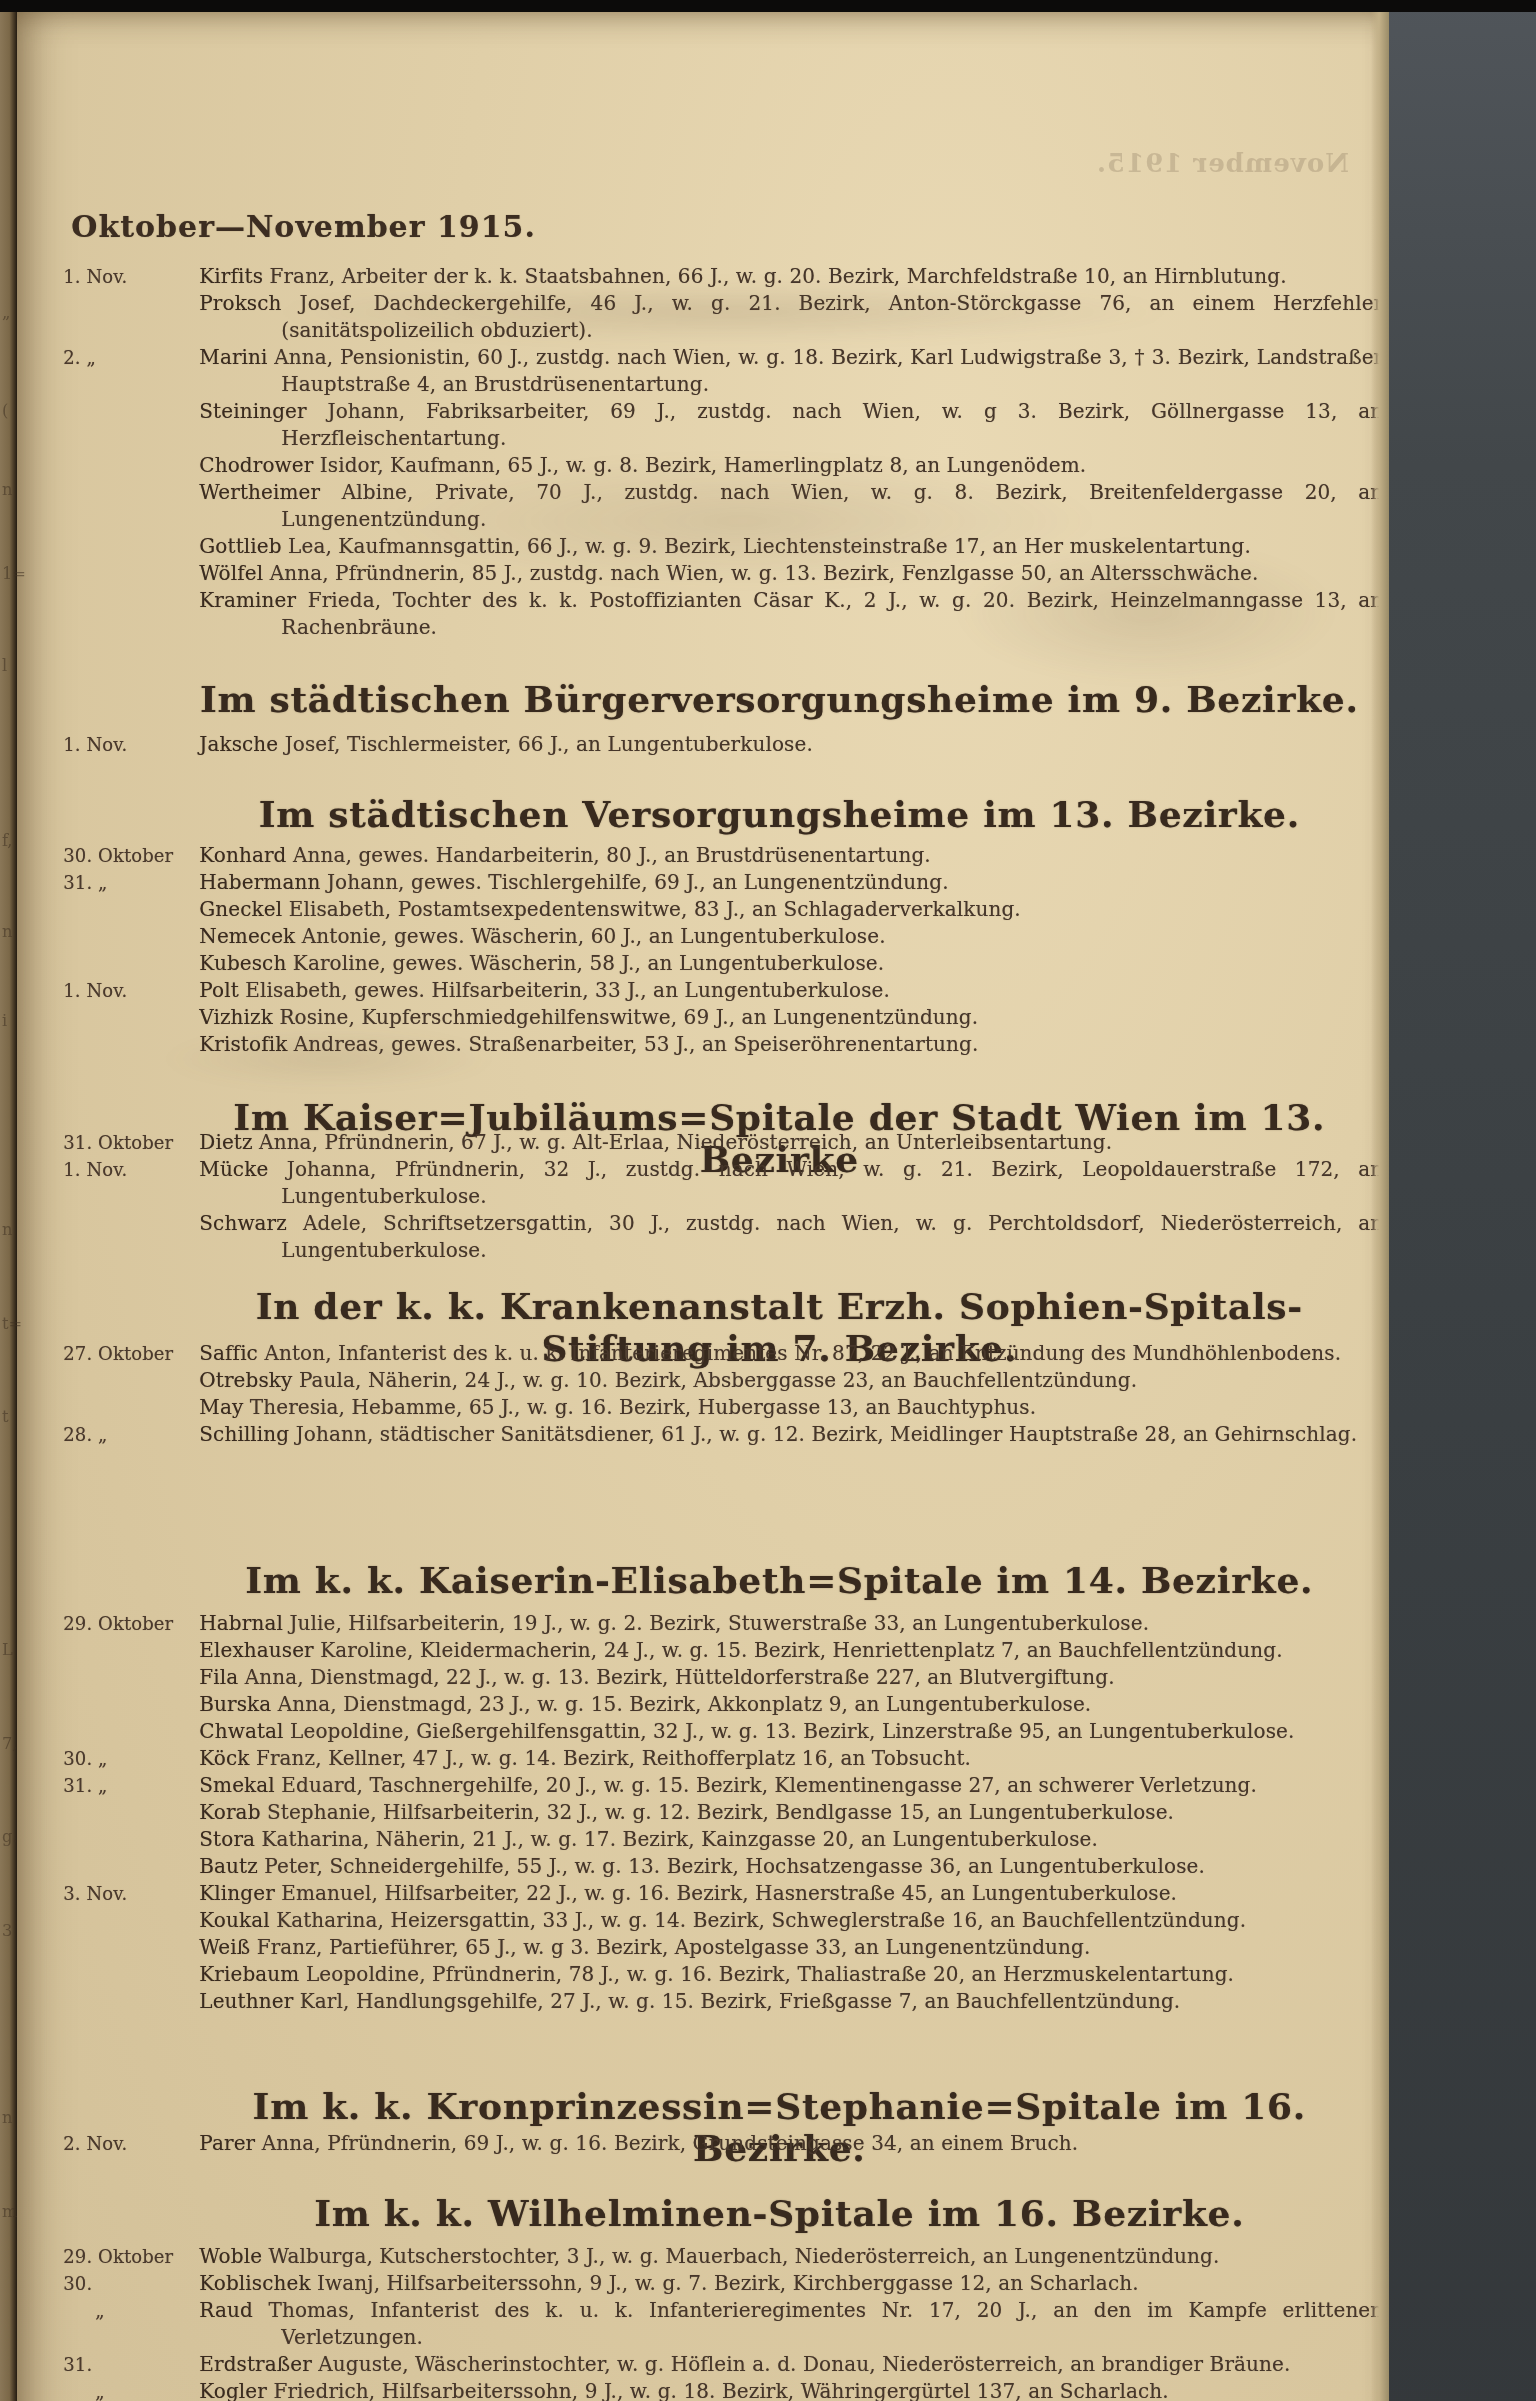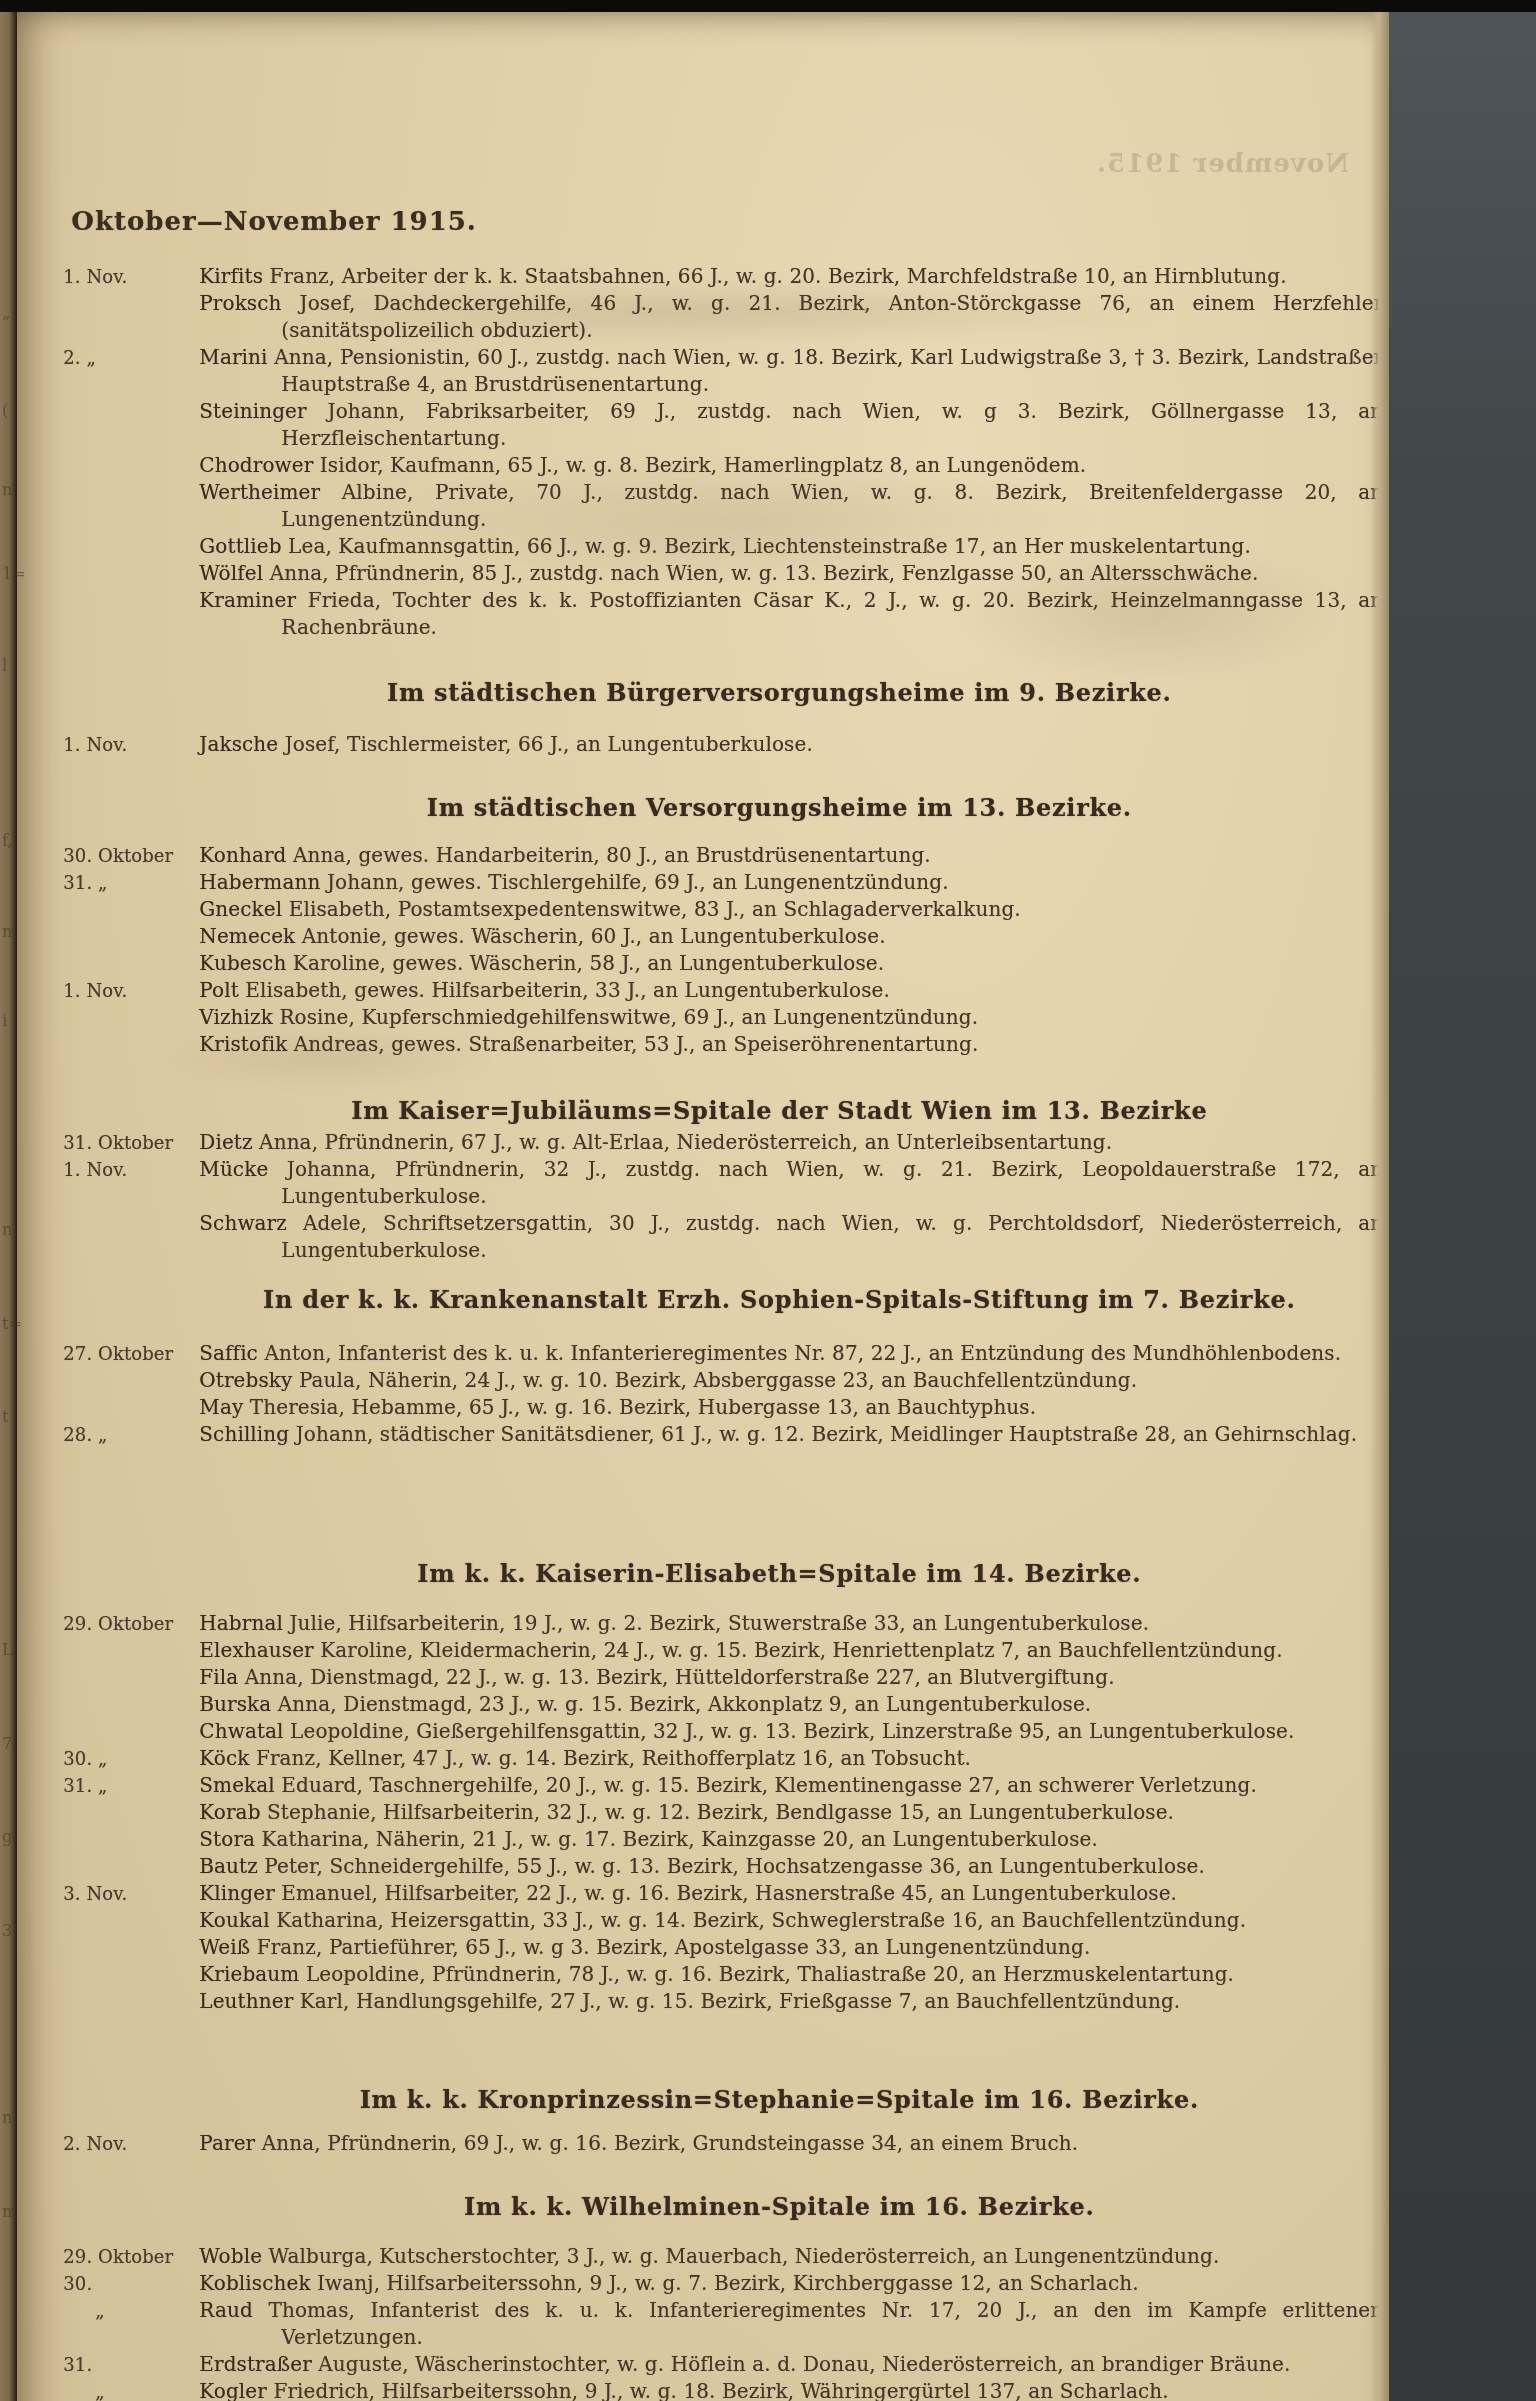--- a/index.html
+++ b/index.html
@@ -16,25 +16,25 @@
          background:radial-gradient(ellipse at 68% 18%, #e9d9b4 0%, #e0cfa8 38%, #d8c69e 72%, #d2c098 100%);
          box-shadow:inset 29px 0 43px -19px rgba(90,68,38,.55),
                     inset -12.5px 0 19px -8.6px rgba(120,100,64,.5),
                     inset 0 19px 29px -14.4px rgba(90,70,40,.35),
                     inset 0 -24px 38px -19px rgba(100,80,48,.35);}
   #paper-edge{position:absolute;left:1354px;top:0;width:18px;height:2540px;
               background:linear-gradient(90deg,rgba(160,140,100,0) 0%,#c3b189 45%,#9a8c68 100%);}
   
   .blob{position:absolute;border-radius:50%;filter:blur(6.7px);pointer-events:none;}
   
-  #page-title{position:absolute;left:54px;top:177px;font-size:26px;font-weight:bold;
+  #page-title{position:absolute;left:54px;top:177px;font-size:30px;font-weight:bold;
               letter-spacing:1px;color:#3c2d21;text-shadow:0 0 1px rgba(60,45,30,.5);}
   #content{position:absolute;left:170px;top:0;width:1184px;}
   .section-heading{position:absolute;left:0;width:100%;margin:0;text-align:center;
-                   font-size:24px;font-weight:bold;letter-spacing:0.7px;color:#382a1e;
+                   font-size:36px;font-weight:bold;letter-spacing:0.7px;color:#382a1e;
                    text-shadow:0 0 1.2px rgba(56,42,30,.55);}
   .entries{position:absolute;left:12px;width:100%;}
   .entry{position:relative;margin:0;font-size:20px;line-height:27px;letter-spacing:0.1px;
          color:#46362a;text-align:justify;text-shadow:0 0 0.7px rgba(70,54,42,.5);
          padding-left:82px;text-indent:-82px;}
   .entry-date{position:absolute;left:-136px;top:0;width:129px;font-size:18px;
               text-indent:0;color:#4a392c;white-space:nowrap;}
   .entry-date.ditto{padding-left:32px;}
   .entry-name{font-weight:normal;color:#3a2b1f;}
   

